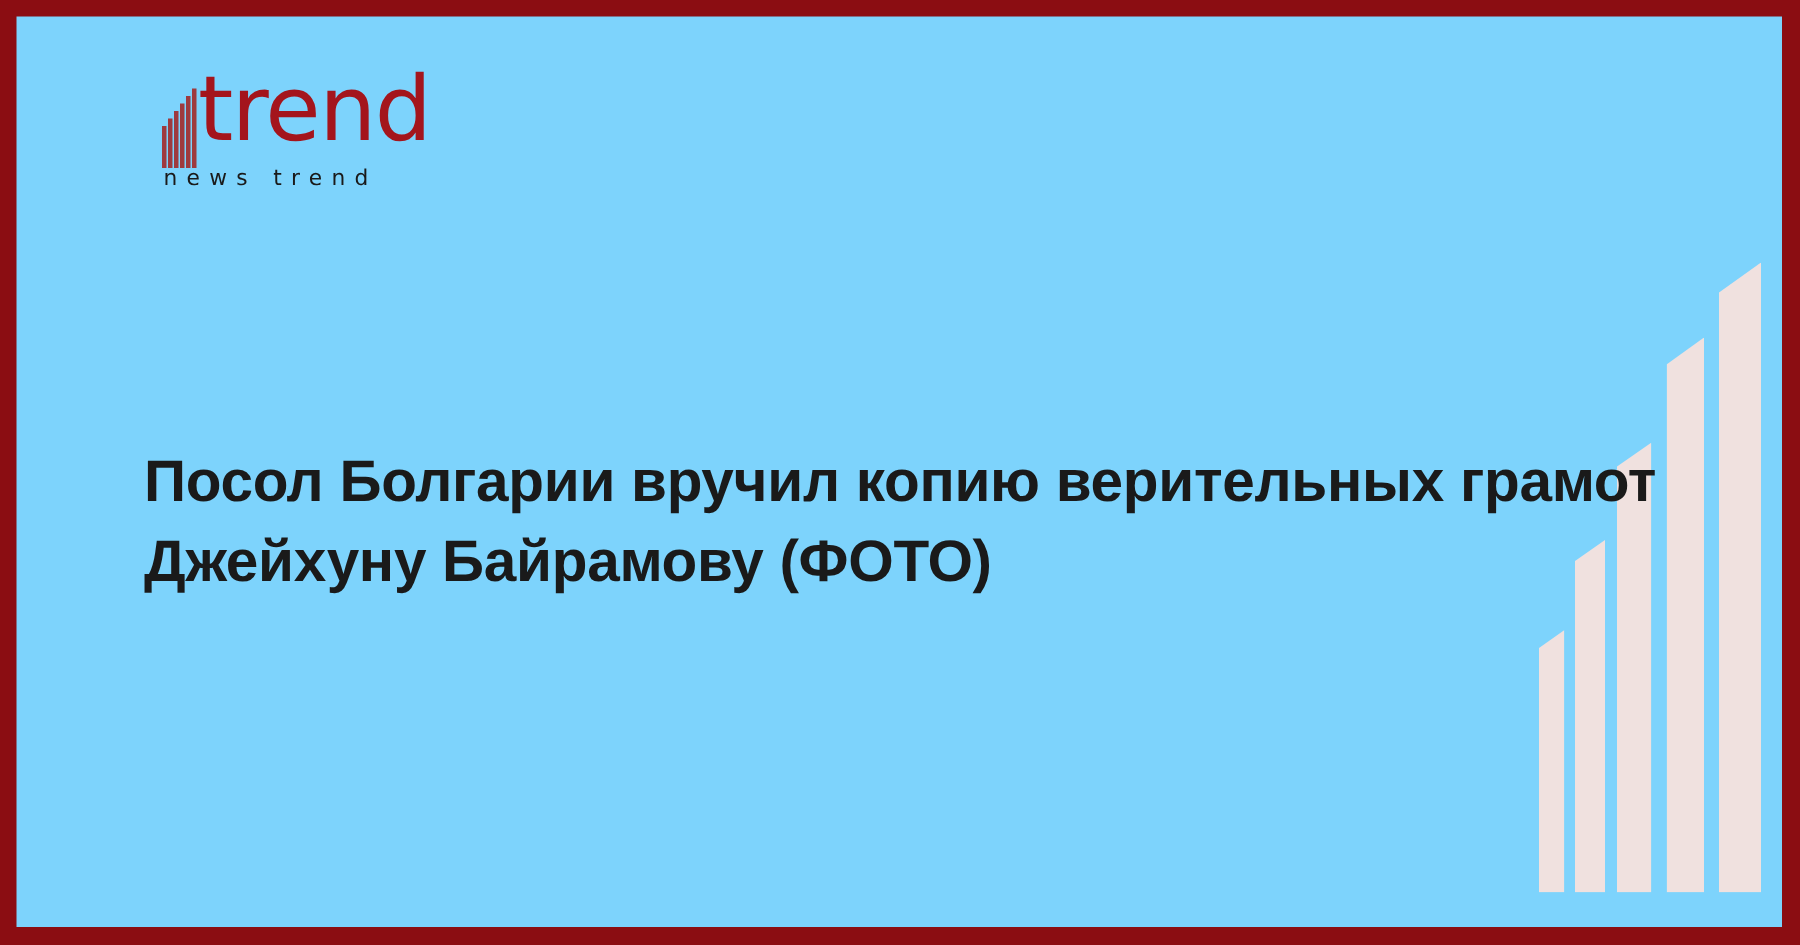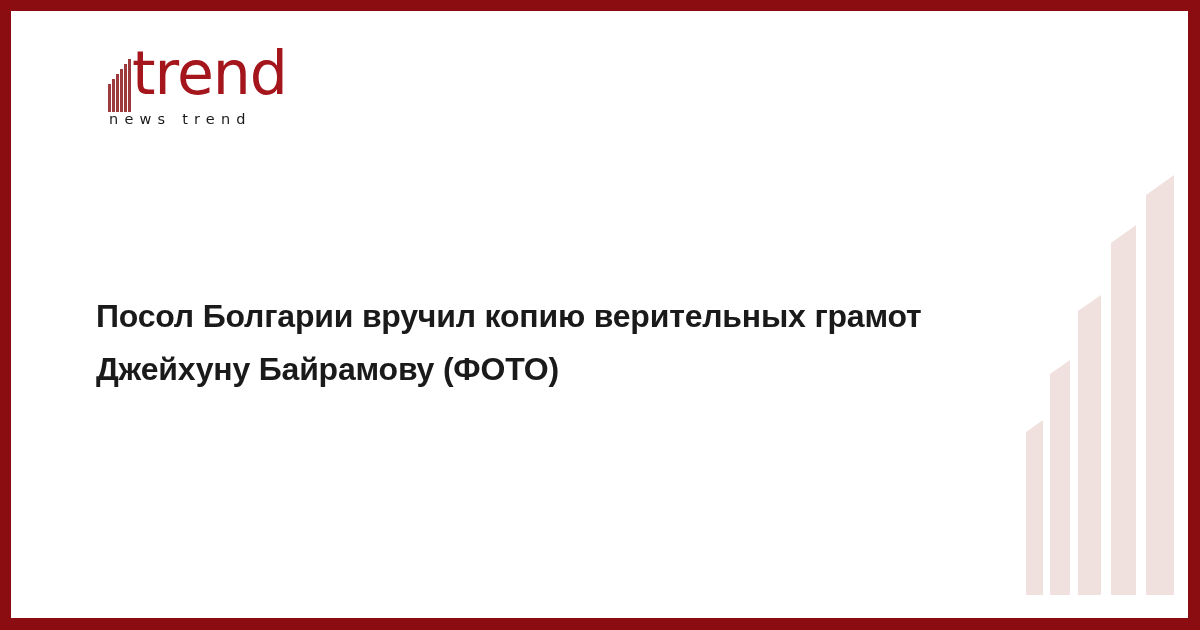--- a/index.html
+++ b/index.html
@@ -21,21 +21,21 @@
     width: 1200px;
     height: 630px;
     background: #8b0d12;
     padding: 11px 12px 12px 11px;
   }
 
   .canvas {
     position: relative;
     width: 100%;
     height: 100%;
-    background: #ffffff;
+    background: #7dd3fc;
     overflow: hidden;
   }
 
   
   .watermark {
     position: absolute;
     right: 0;
     top: 0;
     width: 190px;
     height: 100%;
@@ -89,21 +89,21 @@
     color: #1a1a1a;
     line-height: 1;
   }
 
   
   .headline {
     position: absolute;
     left: 85px;
     top: 258px;
     width: 1010px;
-    font-size: 32px;
+    font-size: 39px;
     font-weight: bold;
     line-height: 53px;
     letter-spacing: -0.2px;
     color: #1a1a1a;
     white-space: pre-line;
   }
 </style>
 </head>
 <body>
 

